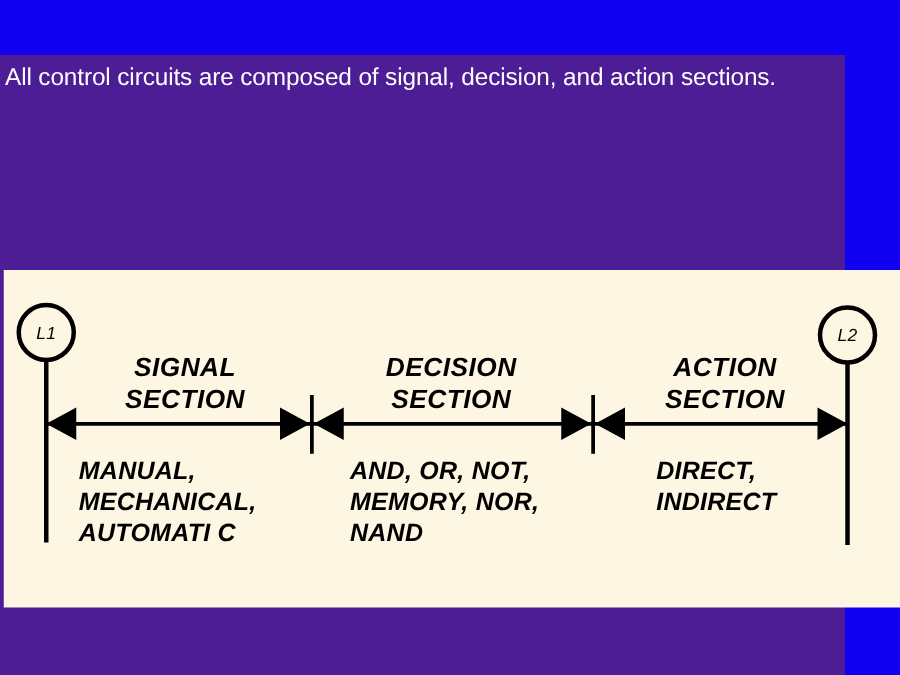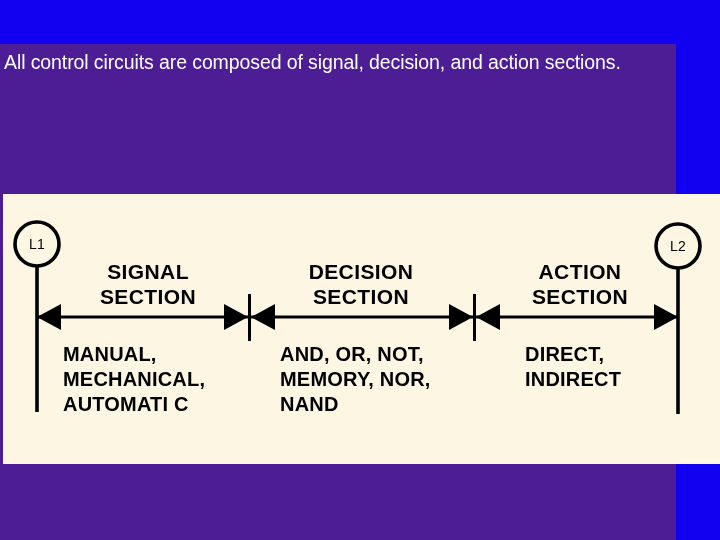--- a/index.html
+++ b/index.html
@@ -33,24 +33,25 @@
     line-height: 25px;
     letter-spacing: -0.1px;
     font-weight: 400;
     white-space: pre-wrap;
   }
 
   
   #panel {
     position: absolute;
     left: 3px;
-    top: 150px;
+    top: 172px;
     width: 717px;
     height: 270px;
     background: #fdf6e2;
+    font-style: italic;
   }
   #panel svg {
     display: block;
   }
 
   .dg-label {
     font-family: "Liberation Sans", sans-serif;
     font-weight: 700;
     fill: #000000;
   }

